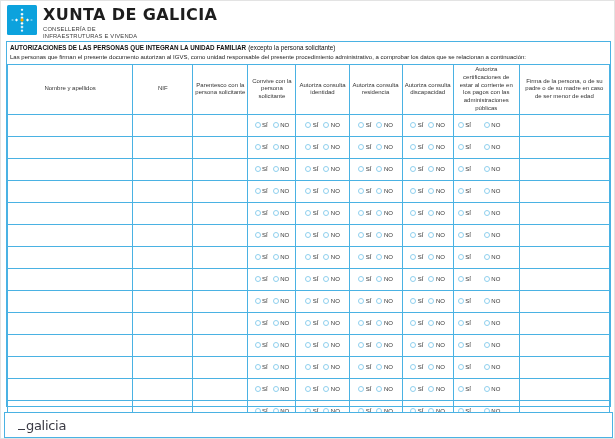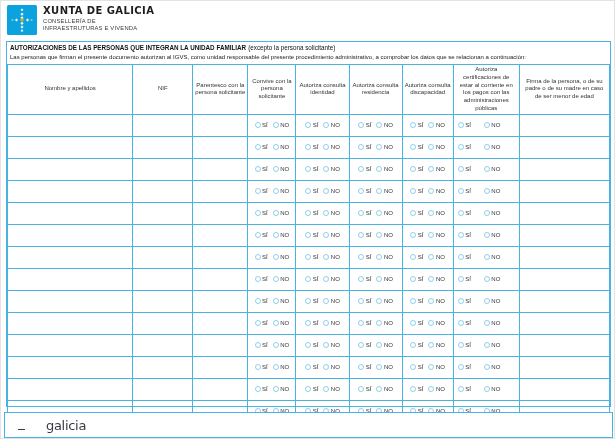--- a/index.html
+++ b/index.html
@@ -2,21 +2,21 @@
 <html style="--border-blue: #4ab2e3; --logo-blue: #0ca2dd; --logo-accent: #f7a600; --text-dark: #222222;"><head>
 <meta charset="utf-8">
 <style>
   html,body { margin:0; padding:0; background:#fff; }
   body { width:615px; height:439px; font-family:"Liberation Sans", sans-serif; position:relative; }
   .page { position:relative; width:615px; height:439px; box-sizing:border-box; border:1px solid #e3e3e3; background:#fff; overflow:hidden; }
 
   
   .brand-header { position:absolute; top:4px; left:6px; display:flex; gap:6px; align-items:flex-start; }
   .logo-mark { width:30px; height:30px; flex:0 0 auto; }
-  .org-name { font-size:10px; font-weight:bold; color:#1d1d1d; letter-spacing:0.4px; font-family:"DejaVu Sans", sans-serif; }
+  .org-name { font-size:16px; font-weight:bold; color:#1d1d1d; letter-spacing:0.4px; font-family:"DejaVu Sans", sans-serif; }
   .dept-line { font-size:5.8px; color:#3c3c3c; letter-spacing:0.2px; line-height:1.25; }
   .dept-block { margin-top:2px; }
   .anexo-title { position:absolute; top:3px; left:0; width:100%; text-align:center; font-size:7.5px; font-weight:bold; color:#222; letter-spacing:0.3px; }
 
   
   .main-box { position:absolute; top:40px; left:5px; width:605px; height:366px; box-sizing:border-box; border:1px solid var(--border-blue); background:#fff; }
   .intro { padding:2px 3px 0 3px; }
   .intro-line1 { font-size:6.3px; color:#111; line-height:1.3; }
   .intro-line1 .bold-part { font-weight:bold; }
   .intro-line1 .suffix-part { margin-left:2px; }
@@ -29,21 +29,21 @@
   .radio-row { display:flex; align-items:center; justify-content:center; gap:5px; }
   td.spread-cell .radio-row { justify-content:flex-start; padding-left:4px; gap:13px; }
   .radio-opt { display:flex; align-items:center; gap:1.5px; }
   .radio-circle { width:6px; height:6px; border:1px solid #8fd0ee; border-radius:50%; background:#fff; box-sizing:border-box; flex:0 0 auto; }
   .radio-label { font-size:6px; color:#333; line-height:1; }
 
   .note-line { font-size:6px; color:#111; padding:2px 3px; line-height:1.3; }
 
   
   .footer-box { position:absolute; left:3px; top:411px; width:609px; height:26px; box-sizing:border-box; border:1px solid var(--border-blue); display:flex; align-items:center; padding-left:13px; background:#fff; }
-  .galicia-wordmark { font-family:"DejaVu Sans", sans-serif; font-size:13px; color:#3a3a44; letter-spacing:-0.3px; display:flex; align-items:flex-start;gap:20px; }
+  .galicia-wordmark { font-family:"DejaVu Sans", sans-serif; font-size:13px; color:#3a3a44; letter-spacing:-0.3px; display:flex; align-items:flex-start; }
   .galicia-underscore { display:inline-block; width:7px; height:11px; border-bottom:1px solid #3a3a44; margin-right:1px; }
 </style>
 </head>
 <body>
 
 <div class="page">
 
   <div class="brand-header">
     <div class="logo-mark">
       <svg width="30" height="30" viewBox="0 0 30 30">

